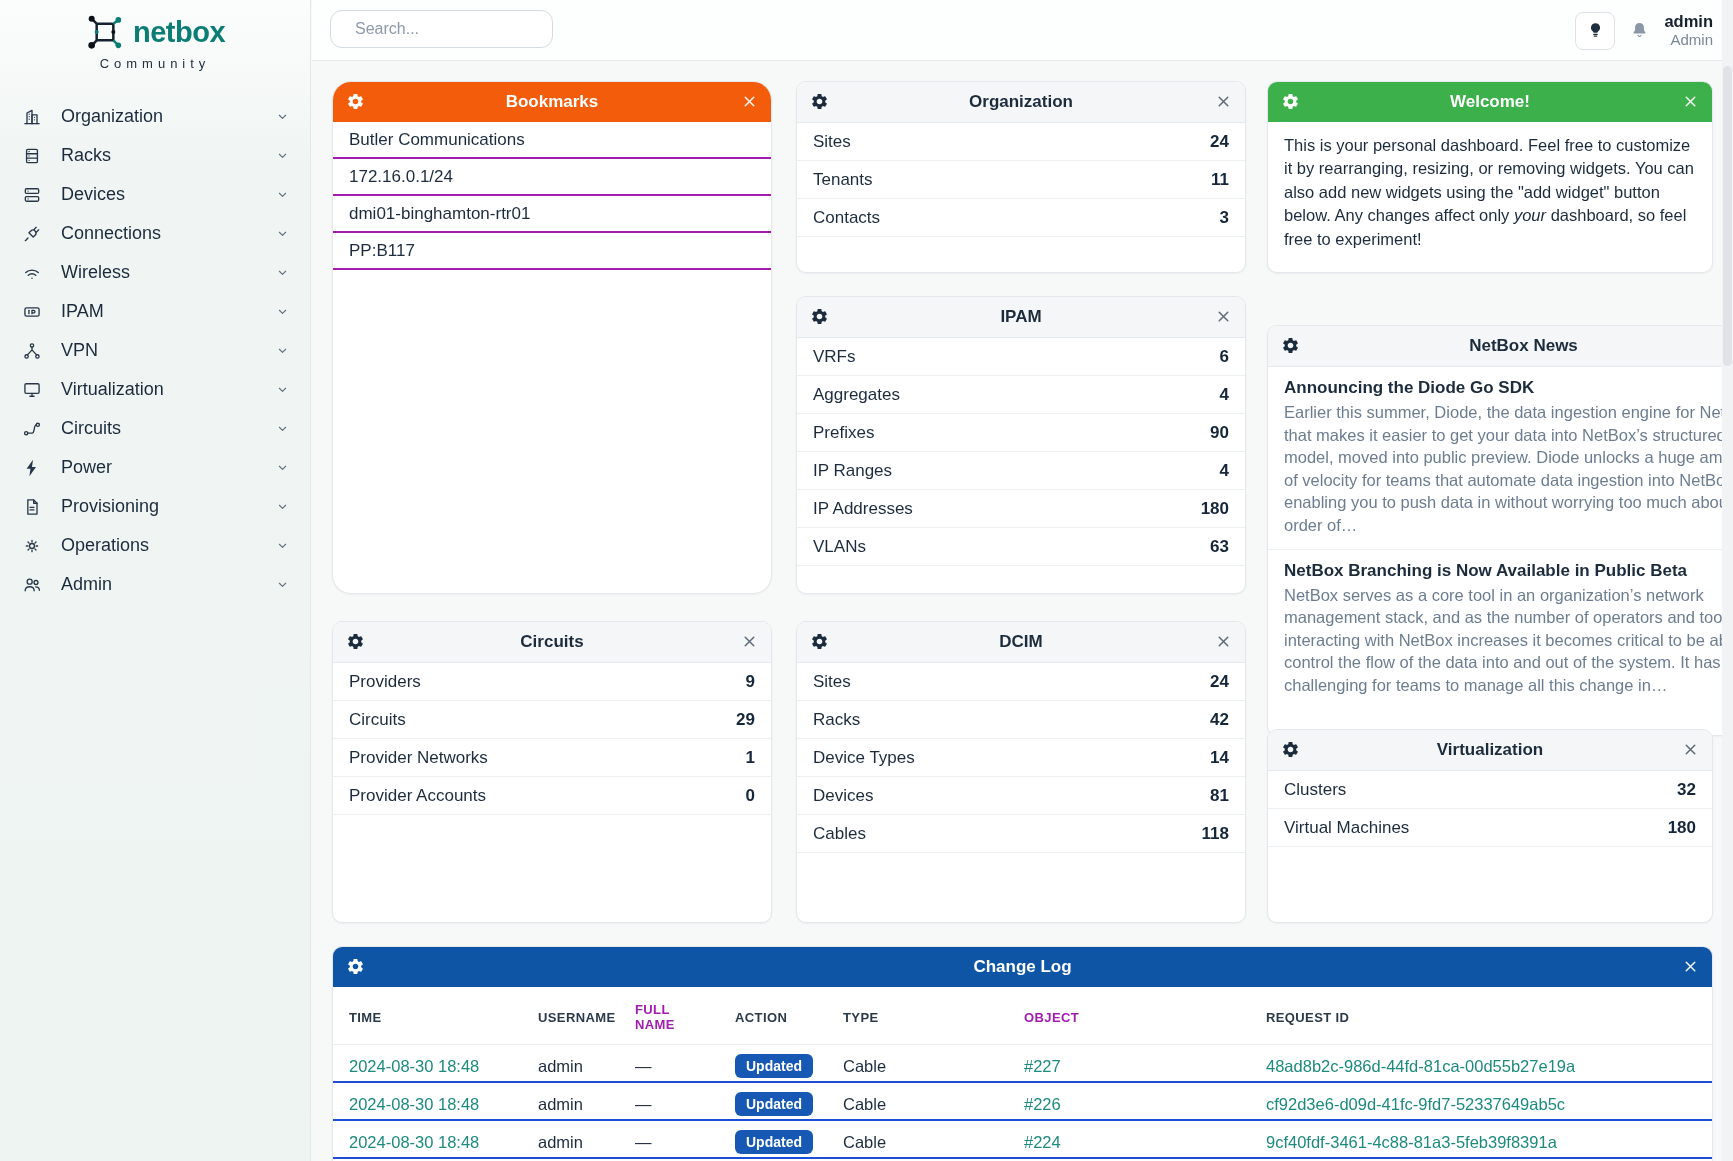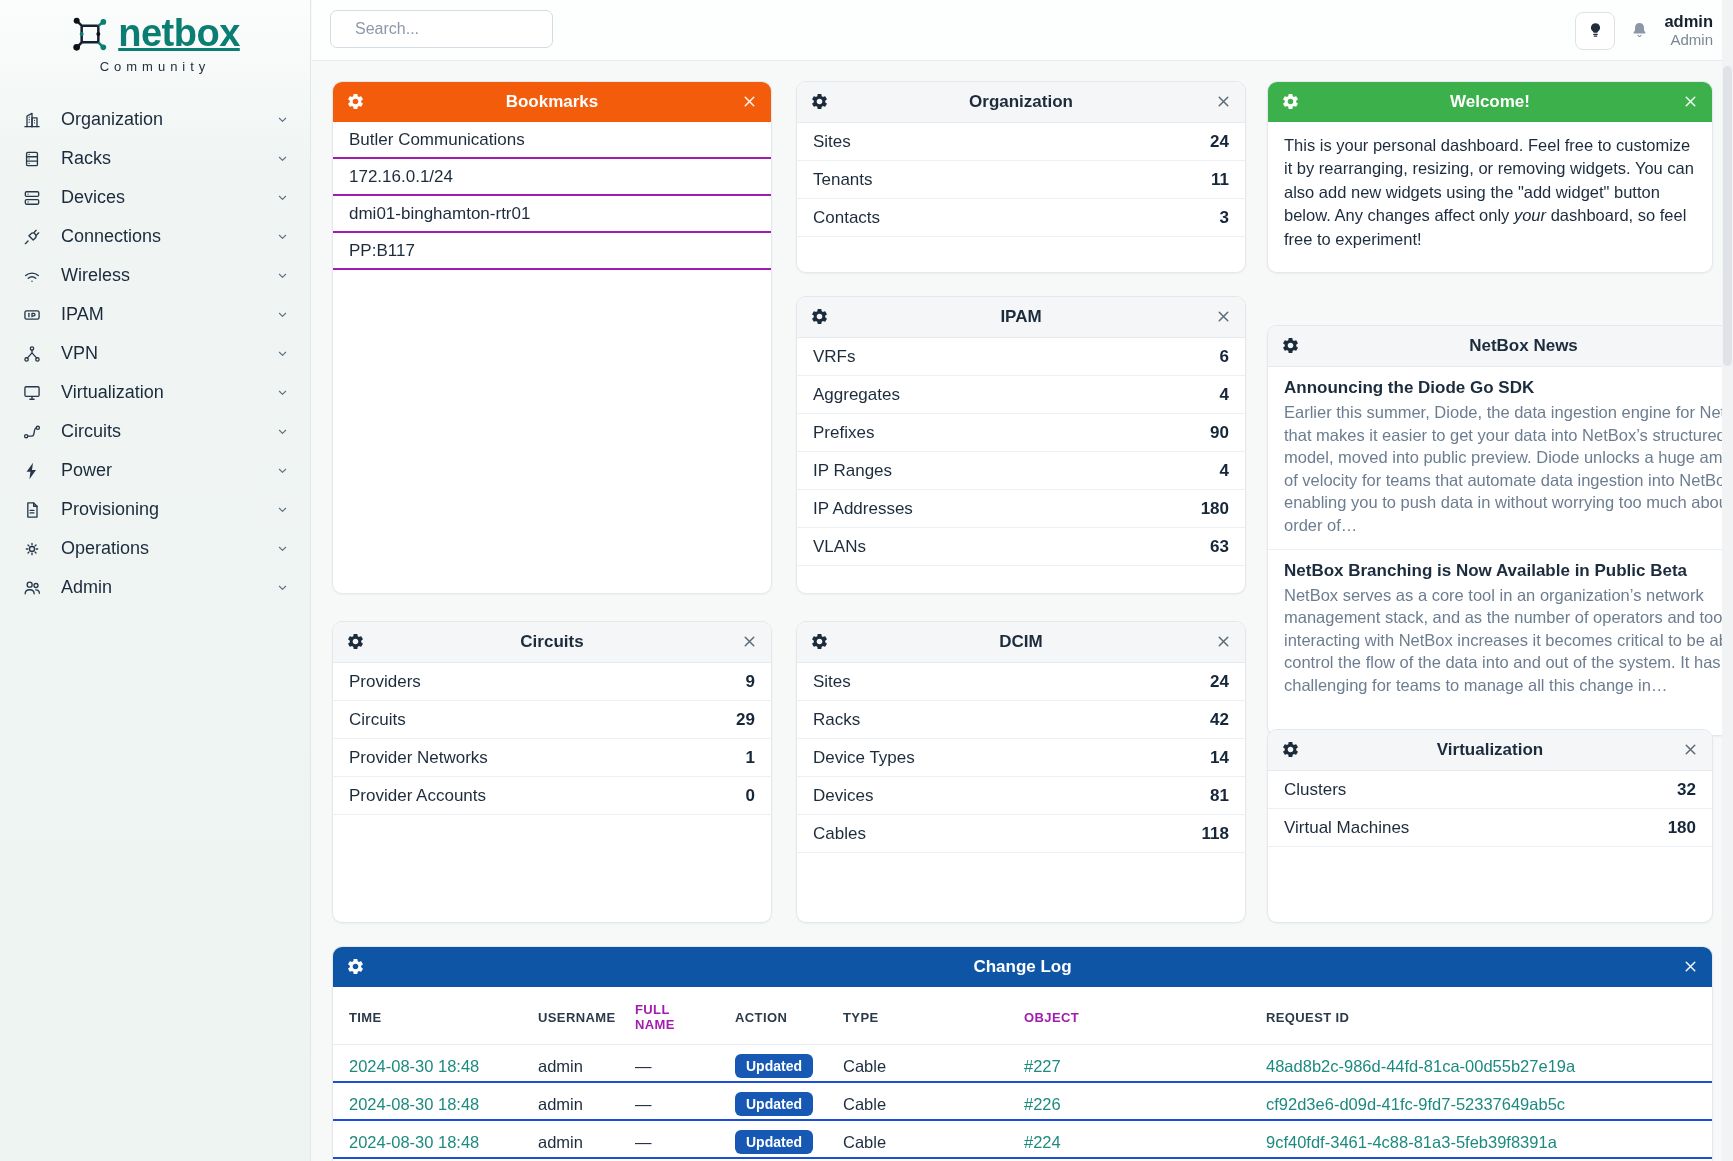--- a/index.html
+++ b/index.html
@@ -11,39 +11,39 @@
   .canvas{position:absolute;inset:0;width:1733px;height:1161px;overflow:hidden;}
 
   
   .sidebar{
     position:absolute;left:0;top:0;width:311px;height:1161px;
     background:linear-gradient(180deg,#fbfdfc 0%,#f0f5f3 14%,#eef4f1 100%);
     border-right:1px solid #e2e7e9;box-sizing:border-box;
   }
   .brand{display:flex;flex-direction:column;align-items:center;padding-top:12px;}
   .brand-row{display:flex;align-items:center;gap:8px;}
-  .brand-word{font-size:38px;font-weight:700;color:#0b7d73;letter-spacing:-0.5px;text-decoration:underline;}
+  .brand-word{font-size:29px;font-weight:700;color:#0b7d73;letter-spacing:-0.5px;}
   .brand-sub{margin-top:4px;font-size:13px;letter-spacing:5px;color:#22303f;font-weight:500;}
   .nav{margin-top:26px;}
   .nav-item{
     display:flex;align-items:center;height:39px;padding:0 20px 0 22px;
     color:#1b2b3c;cursor:pointer;
   }
   .nav-ic{width:20px;height:20px;color:#273749;flex:0 0 auto;}
   .nav-label{margin-left:19px;font-size:18px;flex:1;}
   .nav-chev{width:15px;height:15px;color:#5f6f80;}
 
   
   .topbar{
     position:absolute;left:312px;top:0;width:1421px;height:61px;
     background:#fdfefe;border-bottom:1px solid #e7ebee;box-sizing:border-box;
   }
   .search-box{
     position:absolute;left:18px;top:10px;width:223px;height:38px;
-    border:1px solid #d5dbe2;border-radius:7px;background:#fff;
+    border:1px solid #d5dbe2;border-radius:12px;background:#fff;
     display:flex;align-items:center;gap:10px;padding:0 12px;box-sizing:border-box;
   }
   .search-ic{width:17px;height:17px;color:#7f8b9a;}
   .search-box input{
     border:0;outline:0;flex:1;font-size:16px;color:#2a3948;background:transparent;
     font-family:"Liberation Sans",sans-serif;
   }
   .search-box input::placeholder{color:#8d99a8;}
   .top-actions{position:absolute;right:20px;top:0;height:61px;display:flex;align-items:center;gap:14px;}
   .bulb-btn{
@@ -398,21 +398,21 @@
       <svg class="bell-ic">
           <use href="#i-bell"></use>
         </svg>
       <div class="user-block">
         <div class="user-name">admin</div>
         <div class="user-role">Admin</div>
       </div>
     </div>
   </header>
 
-  <section class="card" style="left:332px;top:81px;width:440px;height:513px;">
+  <section class="card" style="left:332px;top:81px;width:440px;height:513px;border-radius:19px;">
     <div class="card-hd colored" style="background: rgb(242, 92, 10);">
       <svg class="hd-gear">
           <use href="#i-gear"></use>
         </svg>
       <span class="card-title">Bookmarks</span>
       <svg class="hd-close">
           <use href="#i-close"></use>
         </svg>
     </div>
     <div id="bookmarks-list">

